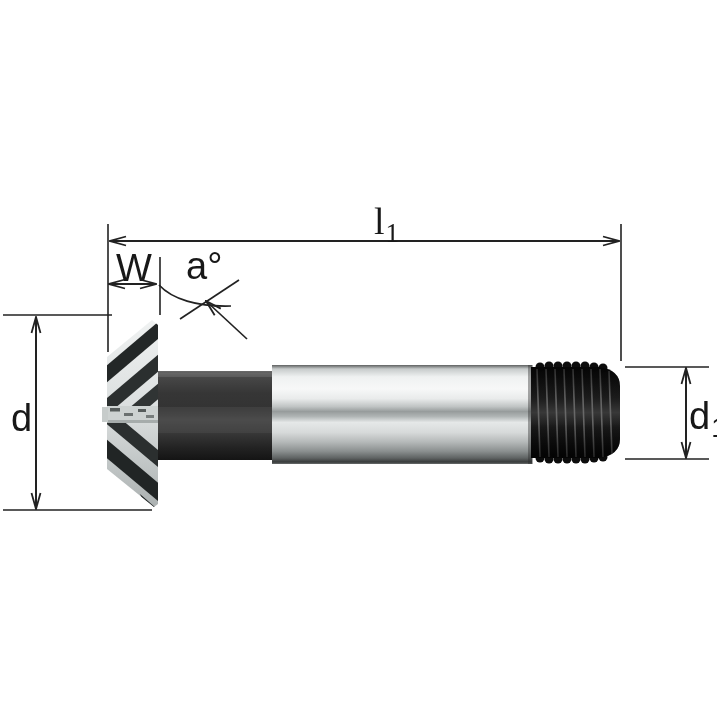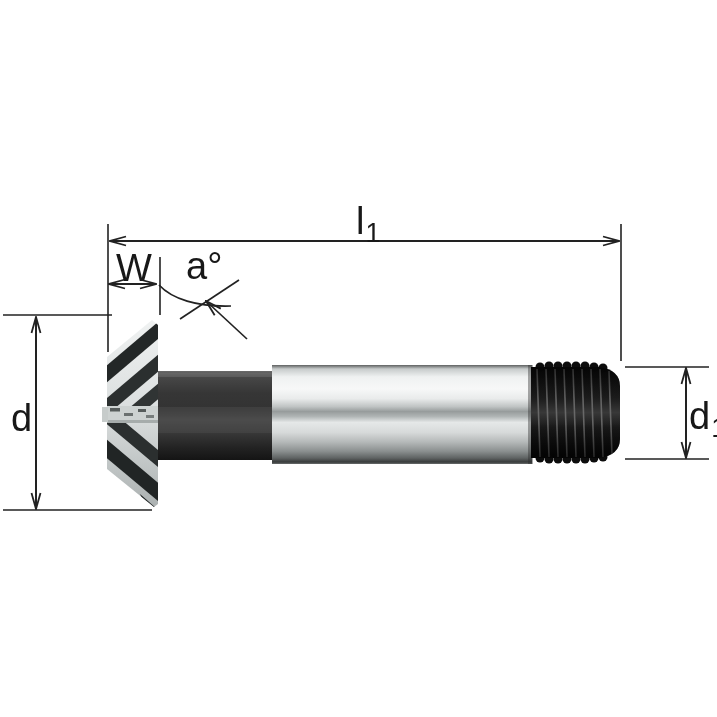--- a/index.html
+++ b/index.html
@@ -202,21 +202,21 @@
       </g>
 
       <g stroke-width="1.7">
         <path d="M159,285 C172,299 197,307 231,306"></path>
         <line x1="180" y1="319" x2="239" y2="280"></line>
         <line x1="206" y1="301" x2="247" y2="339" marker-start="url(#arrO)"></line>
       </g>
     </g>
   </svg>
 
-  <div class="dim-label" style="left:356px; top:202px;">
+  <div class="dim-label" style="left:374px; top:202px;font-family:Liberation Serif, serif;">
     <span>l</span><span class="sub">1</span>
   </div>
 
   <div class="dim-label" style="left:116px; top:249px;">
     <span>W</span><span class="sub"></span>
   </div>
 
   <div class="dim-label" style="left:186px; top:247px;">
     <span>a°</span><span class="sub"></span>
   </div>

